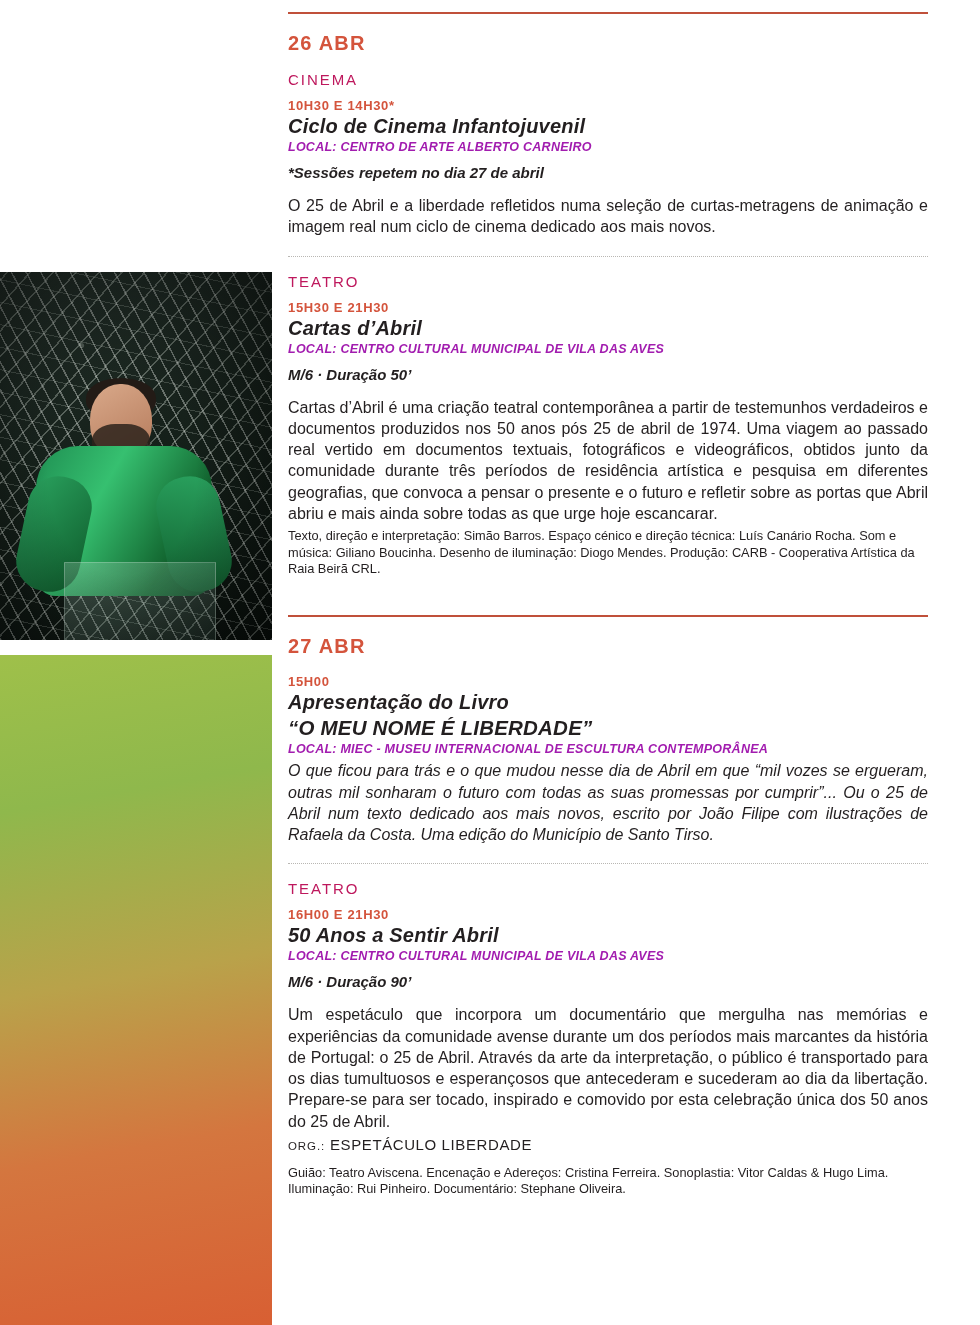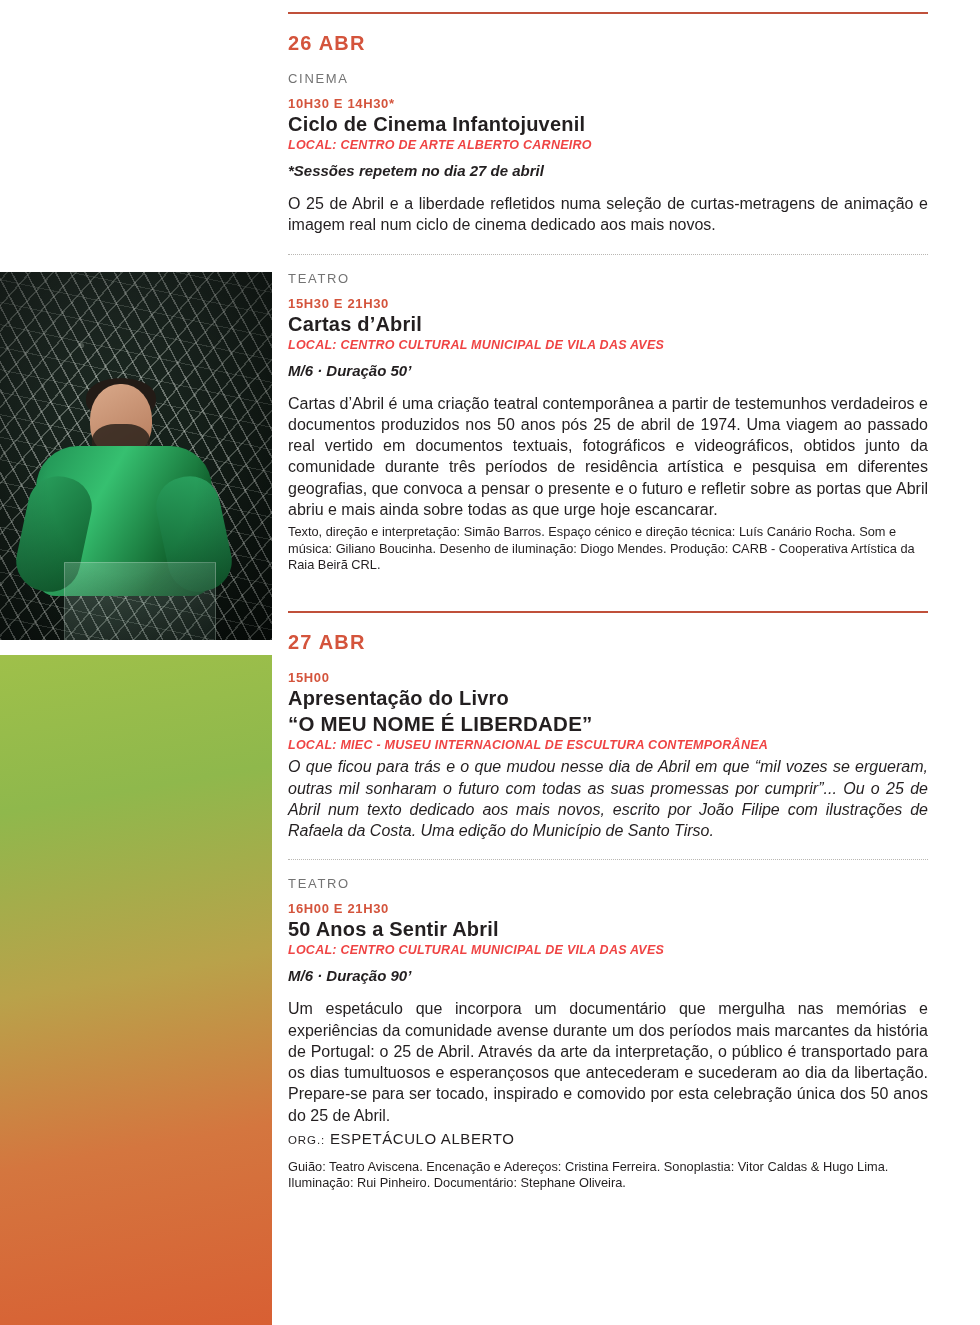--- a/index.html
+++ b/index.html
@@ -147,51 +147,52 @@
 
   .day-title {
     color: #d4543c;
     font-weight: bold;
     font-size: 20px;
     letter-spacing: .06em;
     margin: 18px 0 16px 0;
   }
 
   .category {
-    color: #737373;
-    font-size: 13px;
+    color: #be185d;
+    font-size: 15px;
     letter-spacing: .13em;
     margin-bottom: 10px;
   }
 
   .time {
     color: #d4543c;
     font-weight: bold;
     font-size: 13px;
     letter-spacing: .05em;
     margin-bottom: 2px;
   }
 
   .ev-title {
+    font-style: italic;
     font-weight: bold;
     font-size: 20px;
     letter-spacing: .01em;
     margin: 0 0 2px 0;
     color: #231f20;
   }
   .ev-title.big {
     font-size: 20.5px;
   }
 
   .local {
     font-style: italic;
     font-weight: bold;
     font-size: 12.5px;
     letter-spacing: .02em;
-    color: #ef4444;
+    color: #a21caf;
   }
 
   .sub-note {
     font-style: italic;
     font-weight: bold;
     font-size: 15px;
     color: #231f20;
     margin-top: 10px;
   }
 
@@ -292,18 +293,18 @@
 
   <div>
     <div class="category">TEATRO</div>
     <div class="time">16H00 E 21H30</div>
     <div class="ev-title">50 Anos a Sentir Abril</div>
     <div class="local">LOCAL: CENTRO CULTURAL MUNICIPAL DE VILA DAS AVES</div>
     <div class="sub-note">M/6 · Duração 90’</div>
     <div class="body-text">Um espetáculo que incorpora um documentário que mergulha nas memórias e experiências da comunidade avense durante um dos períodos mais marcantes da história de Portugal: o 25 de Abril. Através da arte da interpretação, o público é transportado para os dias tumultuosos e esperançosos que antecederam e sucederam ao dia da libertação. Prepare-se para ser tocado, inspirado e comovido por esta celebração única dos 50 anos do 25 de Abril.</div>
     <div class="org-line">
       <span class="org-label">ORG.:</span>
-      <span>ESPETÁCULO ALBERTO</span>
+      <span>ESPETÁCULO LIBERDADE</span>
     </div>
     <div class="credits" style="margin-top:12px;">Guião: Teatro Aviscena. Encenação e Adereços: Cristina Ferreira. Sonoplastia: Vitor Caldas &amp; Hugo Lima. Iluminação: Rui Pinheiro. Documentário: Stephane Oliveira.</div>
   </div>
 
 </div>
 
 </body></html>

